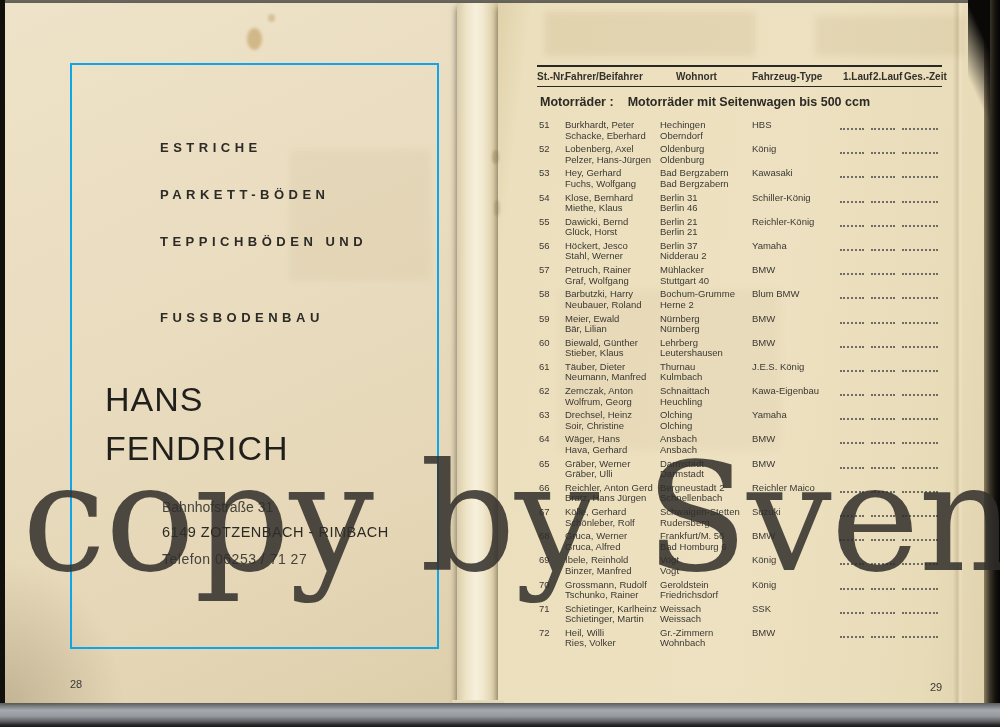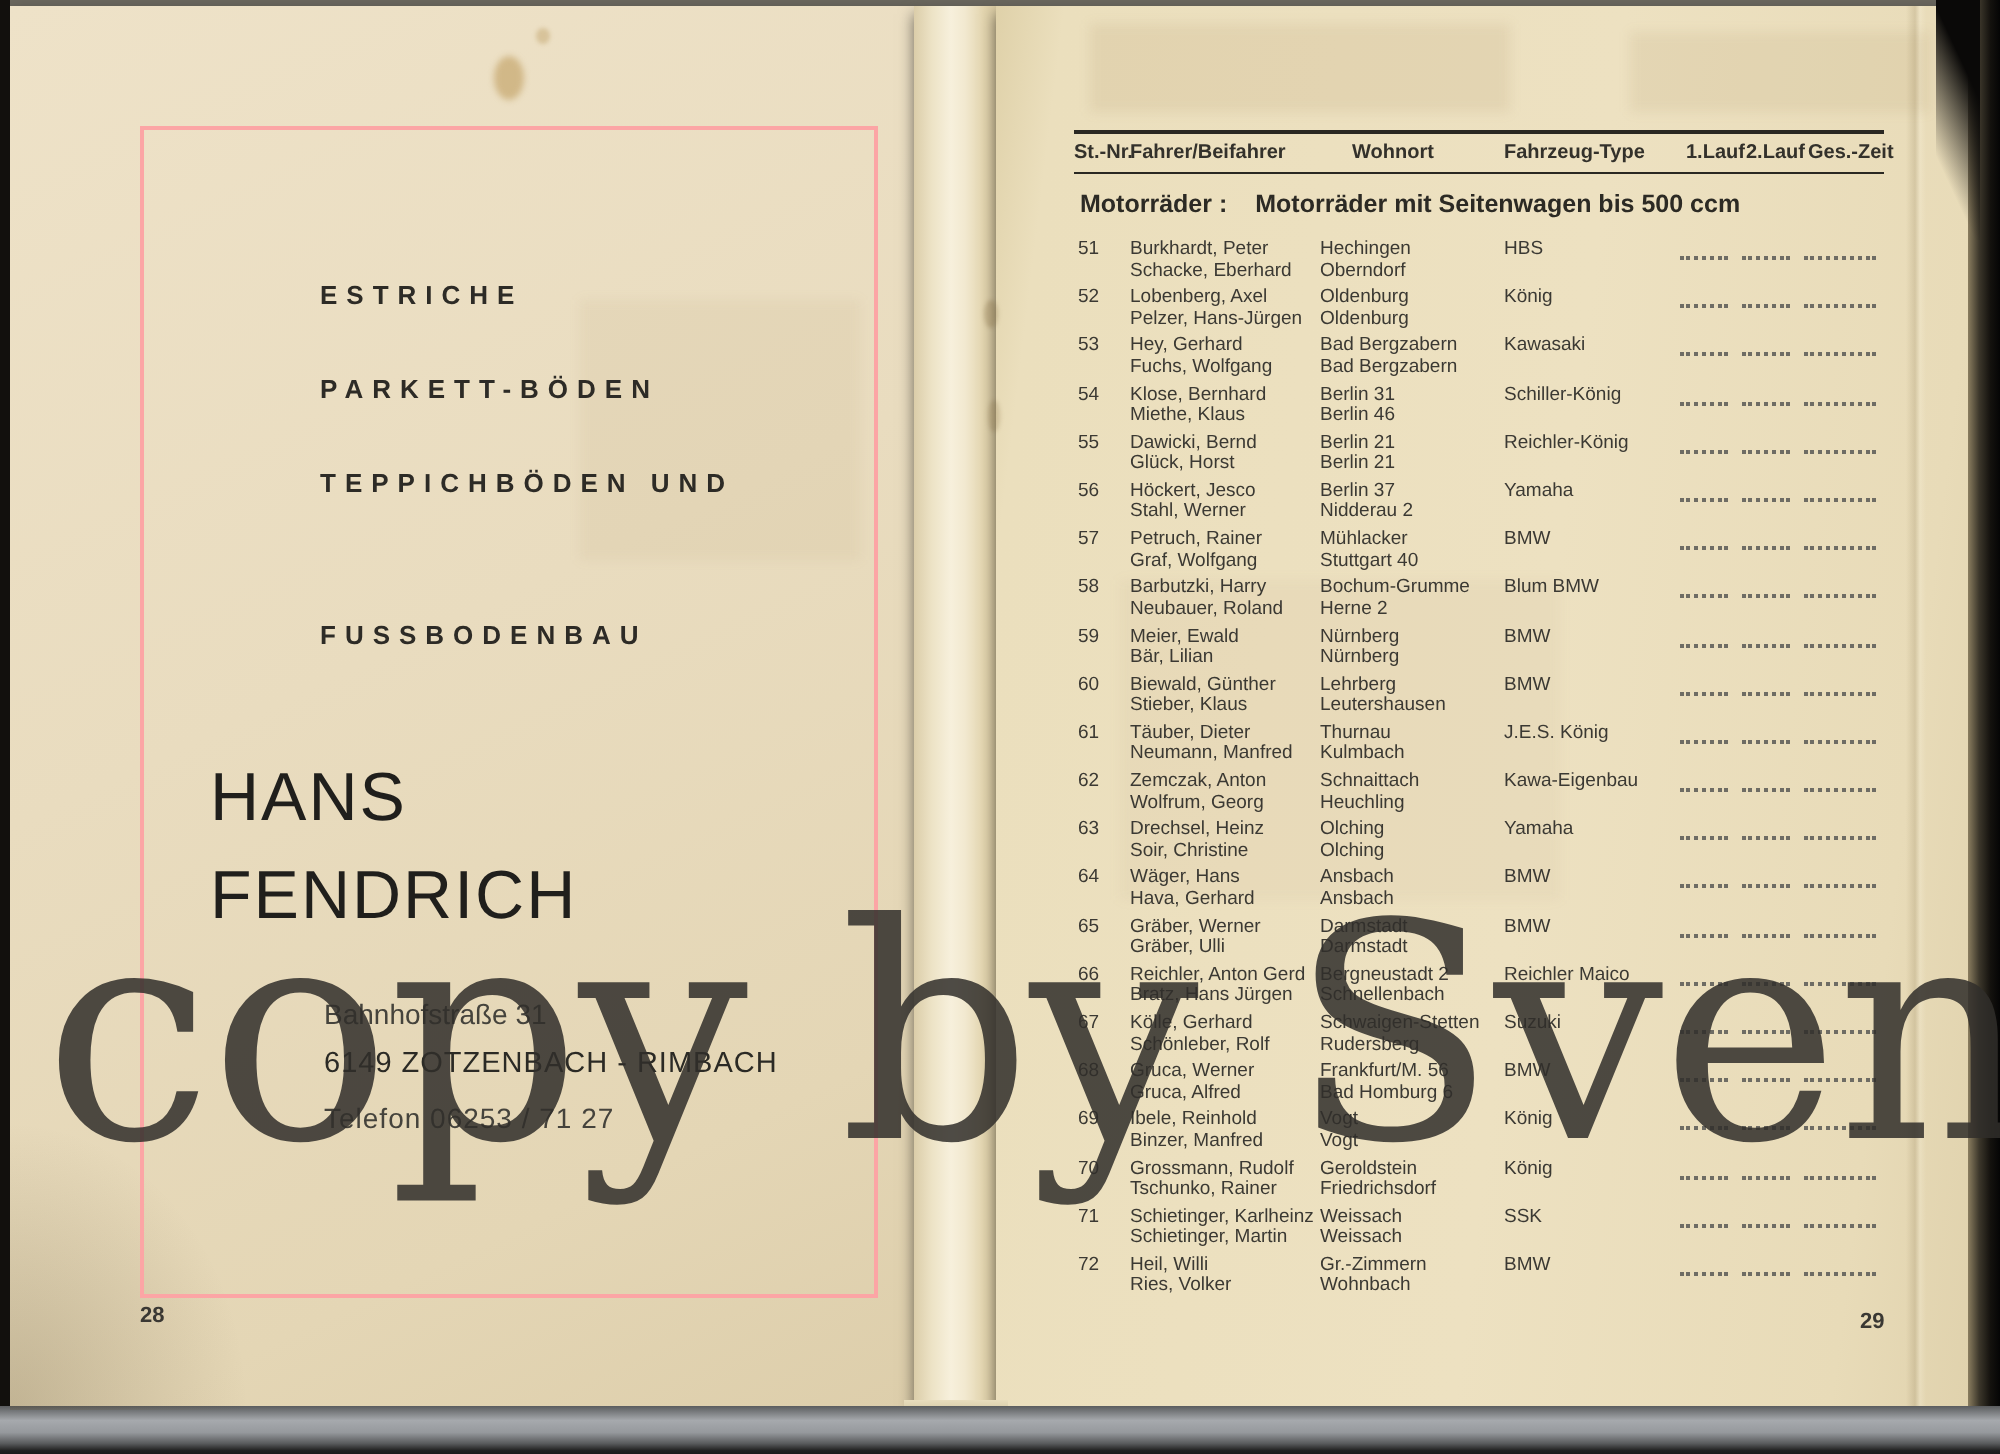--- a/index.html
+++ b/index.html
@@ -36,31 +36,31 @@
   .stain.s4{left:494px;top:200px;width:6px;height:16px;background:rgba(120,95,50,.24);filter:blur(1px);}
   .ghost{position:absolute;pointer-events:none;filter:blur(3px);}
   .ghost.g1{left:545px;top:12px;width:210px;height:44px;background:rgba(145,110,55,.10);}
   .ghost.g2{left:815px;top:16px;width:150px;height:40px;background:rgba(145,110,55,.09);}
   .ghost.g3{left:290px;top:150px;width:140px;height:130px;background:rgba(150,125,70,.07);}
   .ghost.g4{left:560px;top:290px;width:220px;height:160px;background:rgba(150,125,70,.05);}
   .corner-shade{position:absolute;left:5px;top:560px;width:120px;height:145px;
                 background:radial-gradient(ellipse at 0% 100%,rgba(90,75,45,.25),rgba(90,75,45,0) 70%);}
   
   .ad-box{position:absolute;left:70px;top:63px;width:365px;height:582px;
-          border:2px solid #fca5a5;}
+          border:2px solid #0ea5e9;}
   .svc{position:absolute;left:88px;font-size:13px;font-weight:bold;color:#2d2b26;
        letter-spacing:4.5px;white-space:nowrap;}
   .svc.l0{top:75px;} .svc.l1{top:122px;} .svc.l2{top:169px;} .svc.l3{top:197px;} .svc.l4{top:245px;}
   .company{position:absolute;left:33px;top:310px;font-size:34px;line-height:49px;
            font-weight:400;letter-spacing:1px;color:#201f1c;white-space:nowrap;}
   .addr{position:absolute;left:90px;white-space:nowrap;}
   .addr.street{top:434px;font-size:14px;color:#45433c;}
   .addr.city{top:459px;font-size:14.5px;font-weight:normal;color:#2b2a25;letter-spacing:.5px;}
   .addr.phone{top:486px;font-size:14px;color:#45433c;letter-spacing:.5px;}
-  .pageno{position:absolute;font-size:11px;font-weight:bold;color:#3a3833;}
+  .pageno{position:absolute;font-size:11px;font-weight:normal;color:#3a3833;margin-top:26px;}
   .pageno.left{left:70px;top:652px;}
   .pageno.right{left:930px;top:655px;}
   
   .rp-table{position:absolute;left:537px;top:60px;width:405px;color:#3b3933;}
   .rule-top{position:absolute;left:0;top:5px;width:405px;height:2px;background:#2a2822;}
   .rule-bot{position:absolute;left:0;top:26px;width:405px;height:1px;background:#2a2822;}
   .th{position:absolute;top:11px;font-size:10px;font-weight:bold;color:#33312b;white-space:nowrap;}
   .th.h-nr{left:0;} .th.h-driver{left:28px;} .th.h-town{left:123px;margin-left:16px;} .th.h-vehicle{left:215px;}
   .th.h-run1{left:306px;} .th.h-run2:{left:336px;} .th.h-run2{left:336px;} .th.h-total{left:367px;}
   .section{position:absolute;left:3px;top:35px;font-size:12.5px;font-weight:bold;

